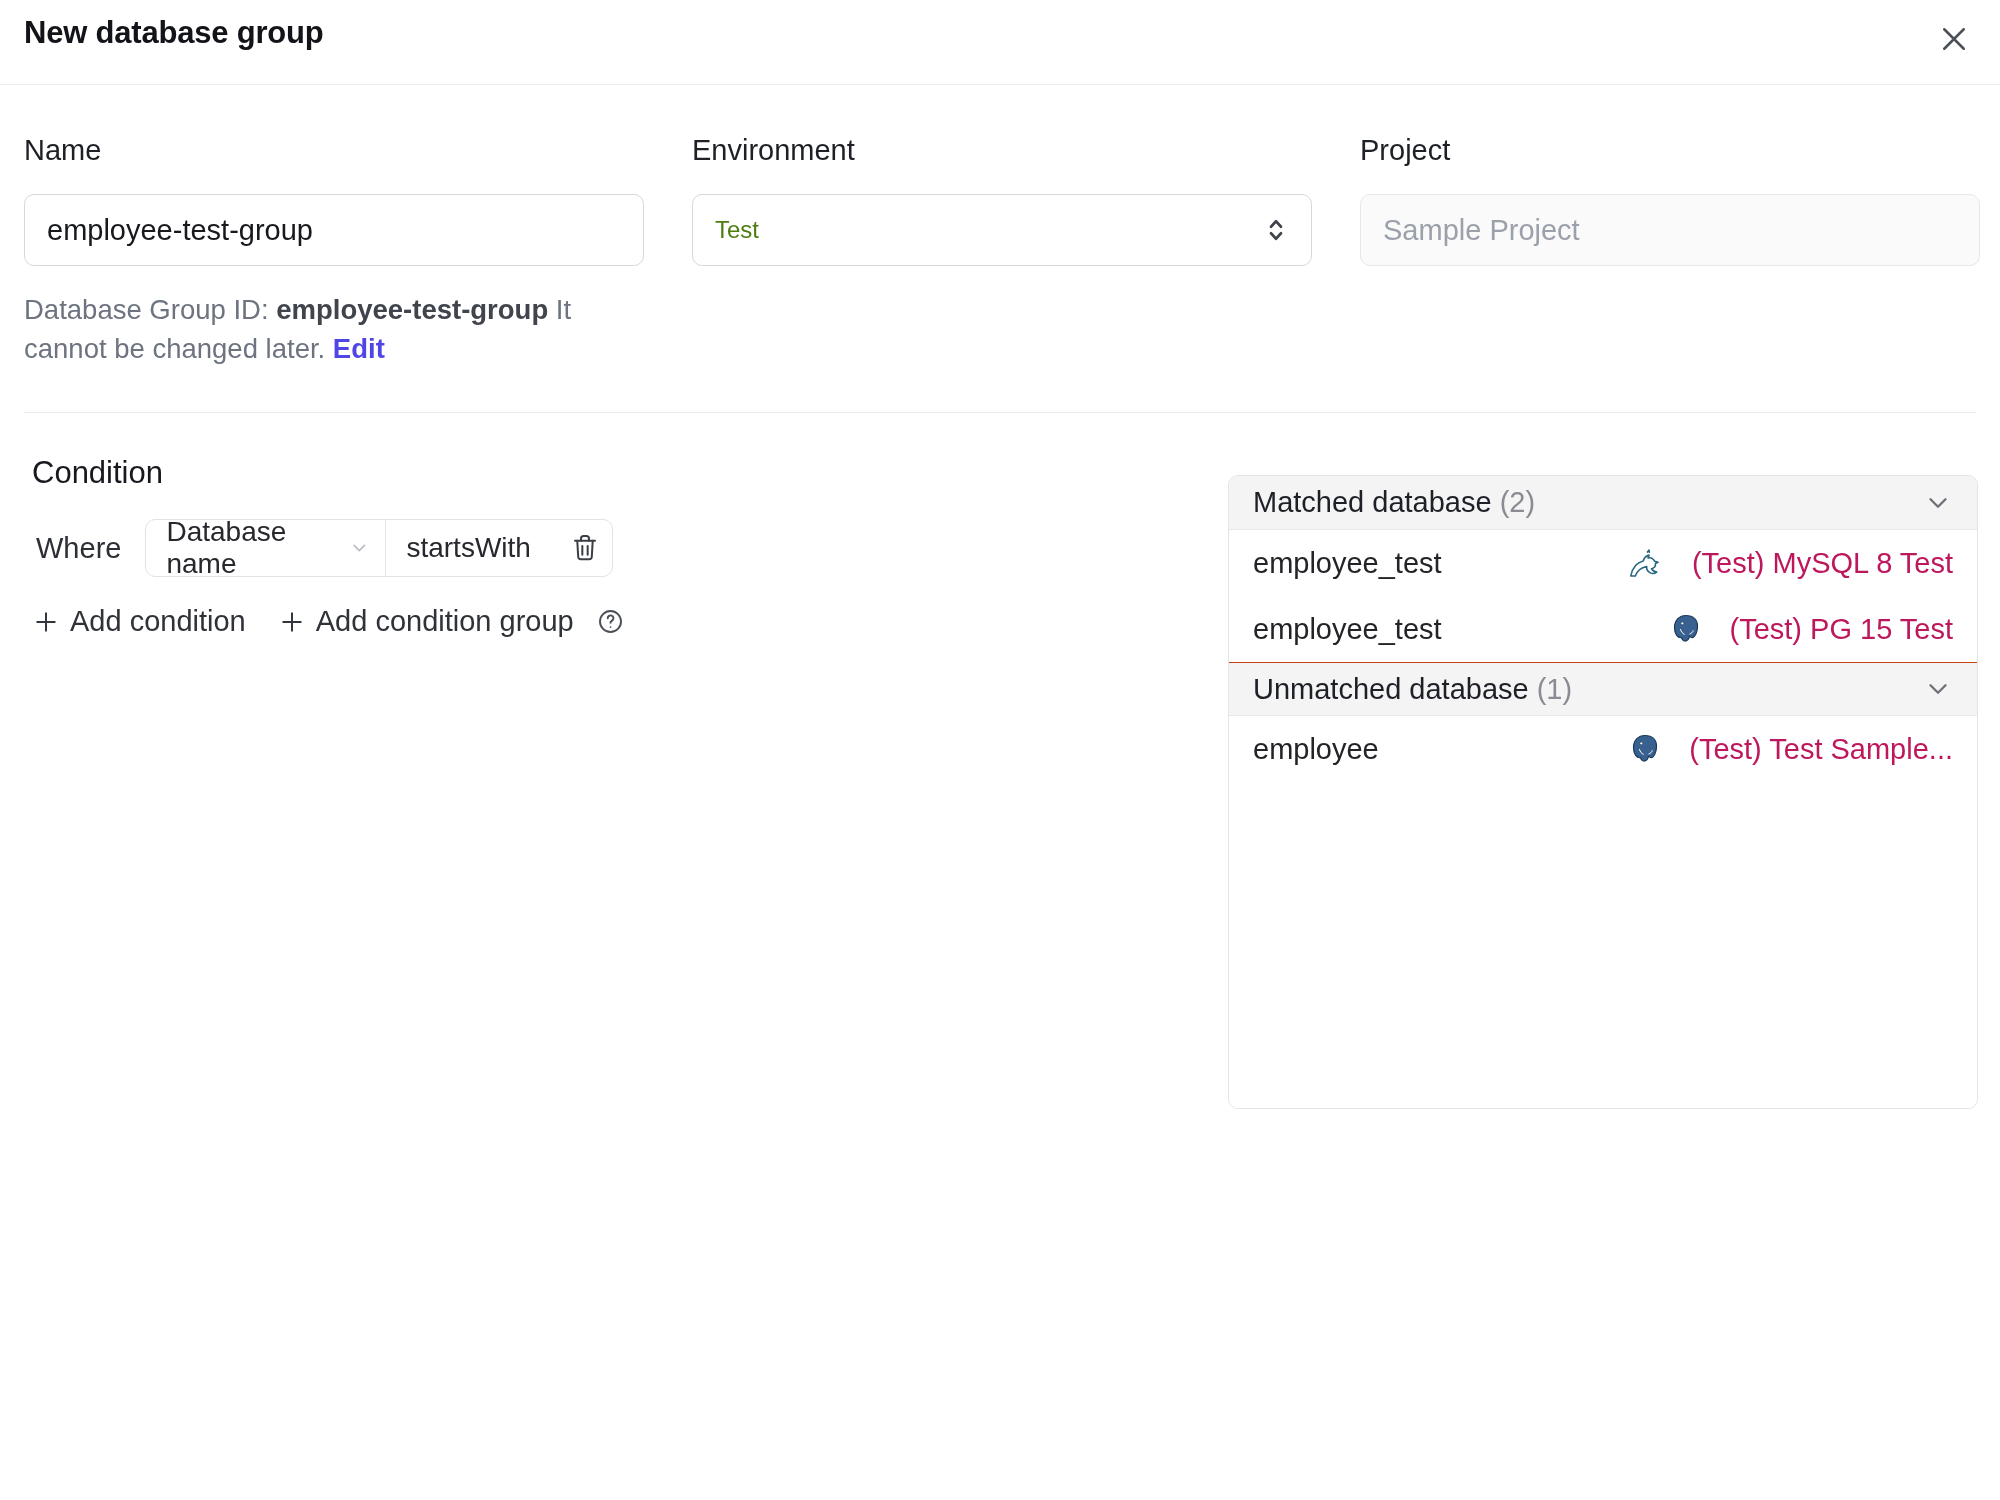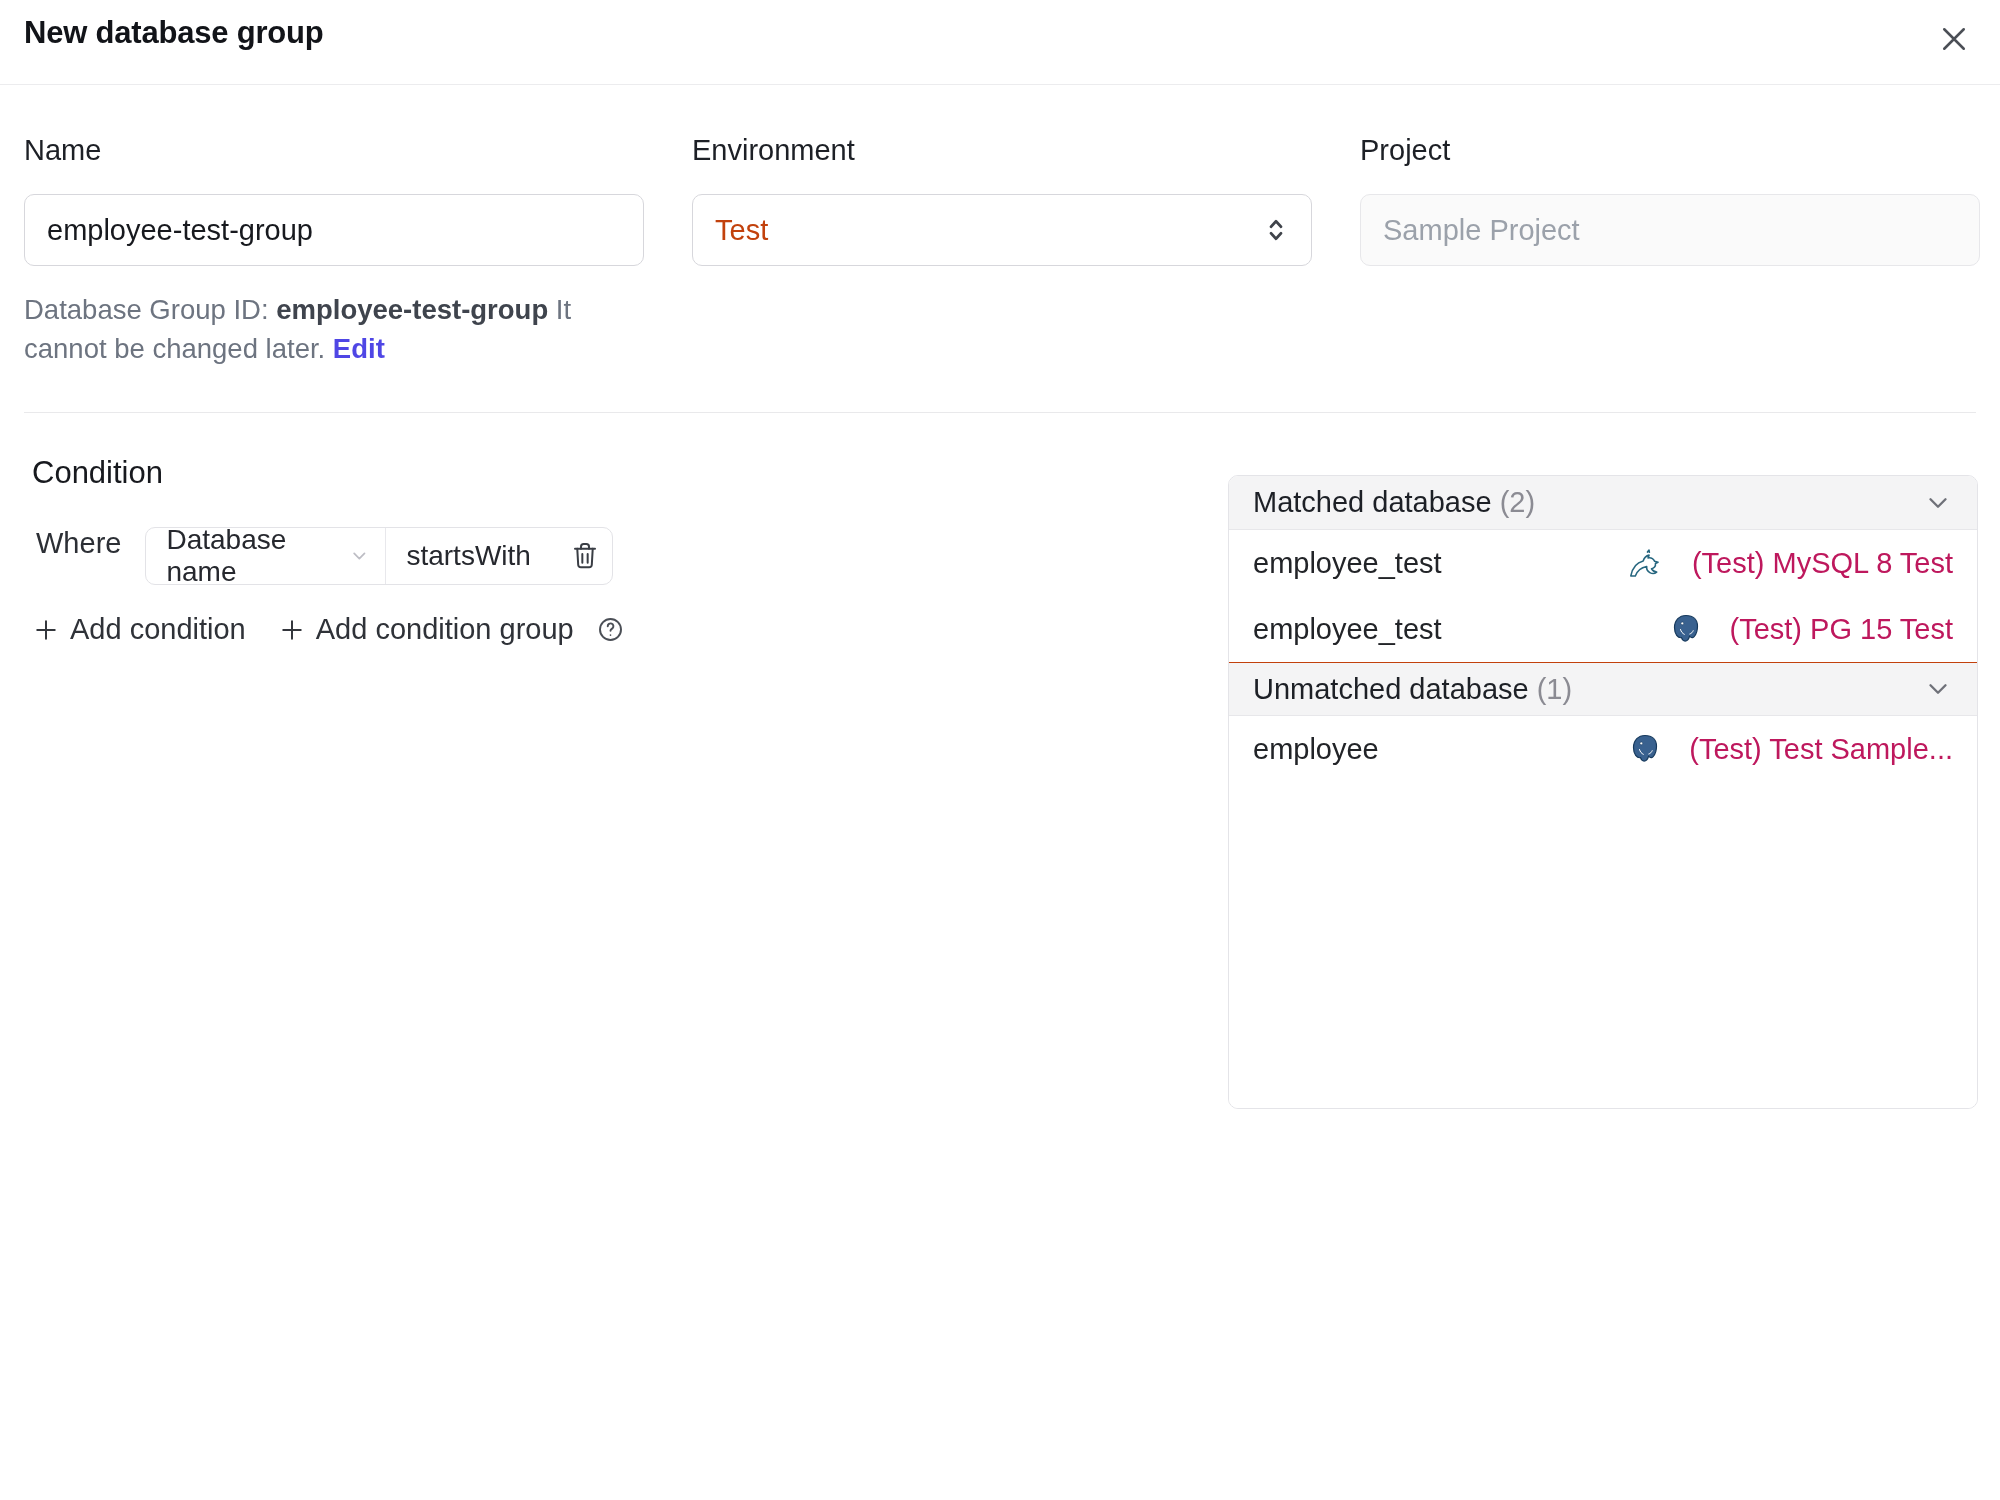--- a/index.html
+++ b/index.html
@@ -24,33 +24,33 @@
   }
   .field-label{ font-size:29px; font-weight:500; color:#1d2026; line-height:36px; margin-bottom:26px; }
   .text-input{
     width:100%; height:72px; border:1px solid #d7d7dc; border-radius:10px;
     font-family:inherit; font-size:29px; color:#17191e; padding:0 22px; background:#fff; outline:none;
   }
   .text-input.disabled{ background:#fafafa; border-color:#e7e7ea; color:#9ba1aa; }
   .select-box{
     width:100%; height:72px; border:1px solid #d7d7dc; border-radius:10px; background:#fff;
     display:flex; align-items:center; justify-content:space-between;
-    font-size:29px; color:#c2410c; padding:0 20px 0 22px; cursor:pointer;
+    font-size:24px; color:#4d7c0f; padding:0 20px 0 22px; cursor:pointer;
   }
   .helper{ margin-top:24px; max-width:632px; font-size:27.5px; line-height:39px; color:#6d7480; }
   .helper b{ color:#3f444d; font-weight:700; }
   .edit-link{ color:#4f46e5; font-weight:600; text-decoration:none; cursor:pointer; }
   .divider{ border:none; border-top:1px solid #e9e9eb; margin:44px 24px 0; }
   
   .main{ display:grid; grid-template-columns:1fr 750px; column-gap:28px; padding:40px 22px 0 24px; }
   .section-heading{ font-size:31px; font-weight:500; color:#17191e; line-height:40px; }
   .left .section-heading{ margin-left:8px; }
   .right .section-heading{ margin-left:4px; }
   
-  .where-row{ margin-top:34px; display:flex; align-items:flex-start; padding-left:12px; }
+  .where-row{ margin-top:26px; display:flex; align-items:center; padding-left:12px; }
   .where-label{ font-size:29px; color:#2c2f35; margin-right:24px; }
   .cond-group{ display:flex; align-items:stretch; height:58px; border:1px solid #e3e3e7; border-radius:10px; background:#fff; }
   .seg{
     display:flex; align-items:center; justify-content:space-between;
     padding:0 16px 0 20px; font-size:28px; color:#26282e;
     border-right:1px solid #e8e8ec; cursor:pointer; gap:12px;
   }
   .seg.field{ width:240px; }
   .seg.op{ width:172px; border-right:none; }
   .value-seg{

